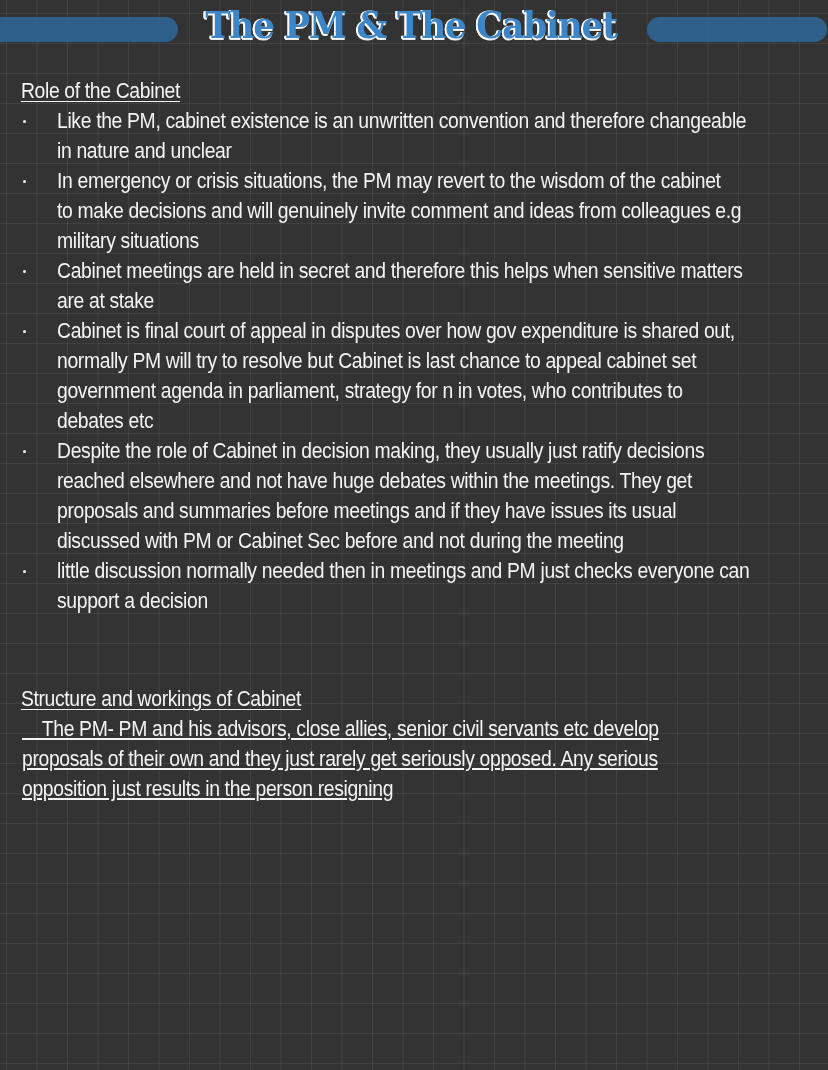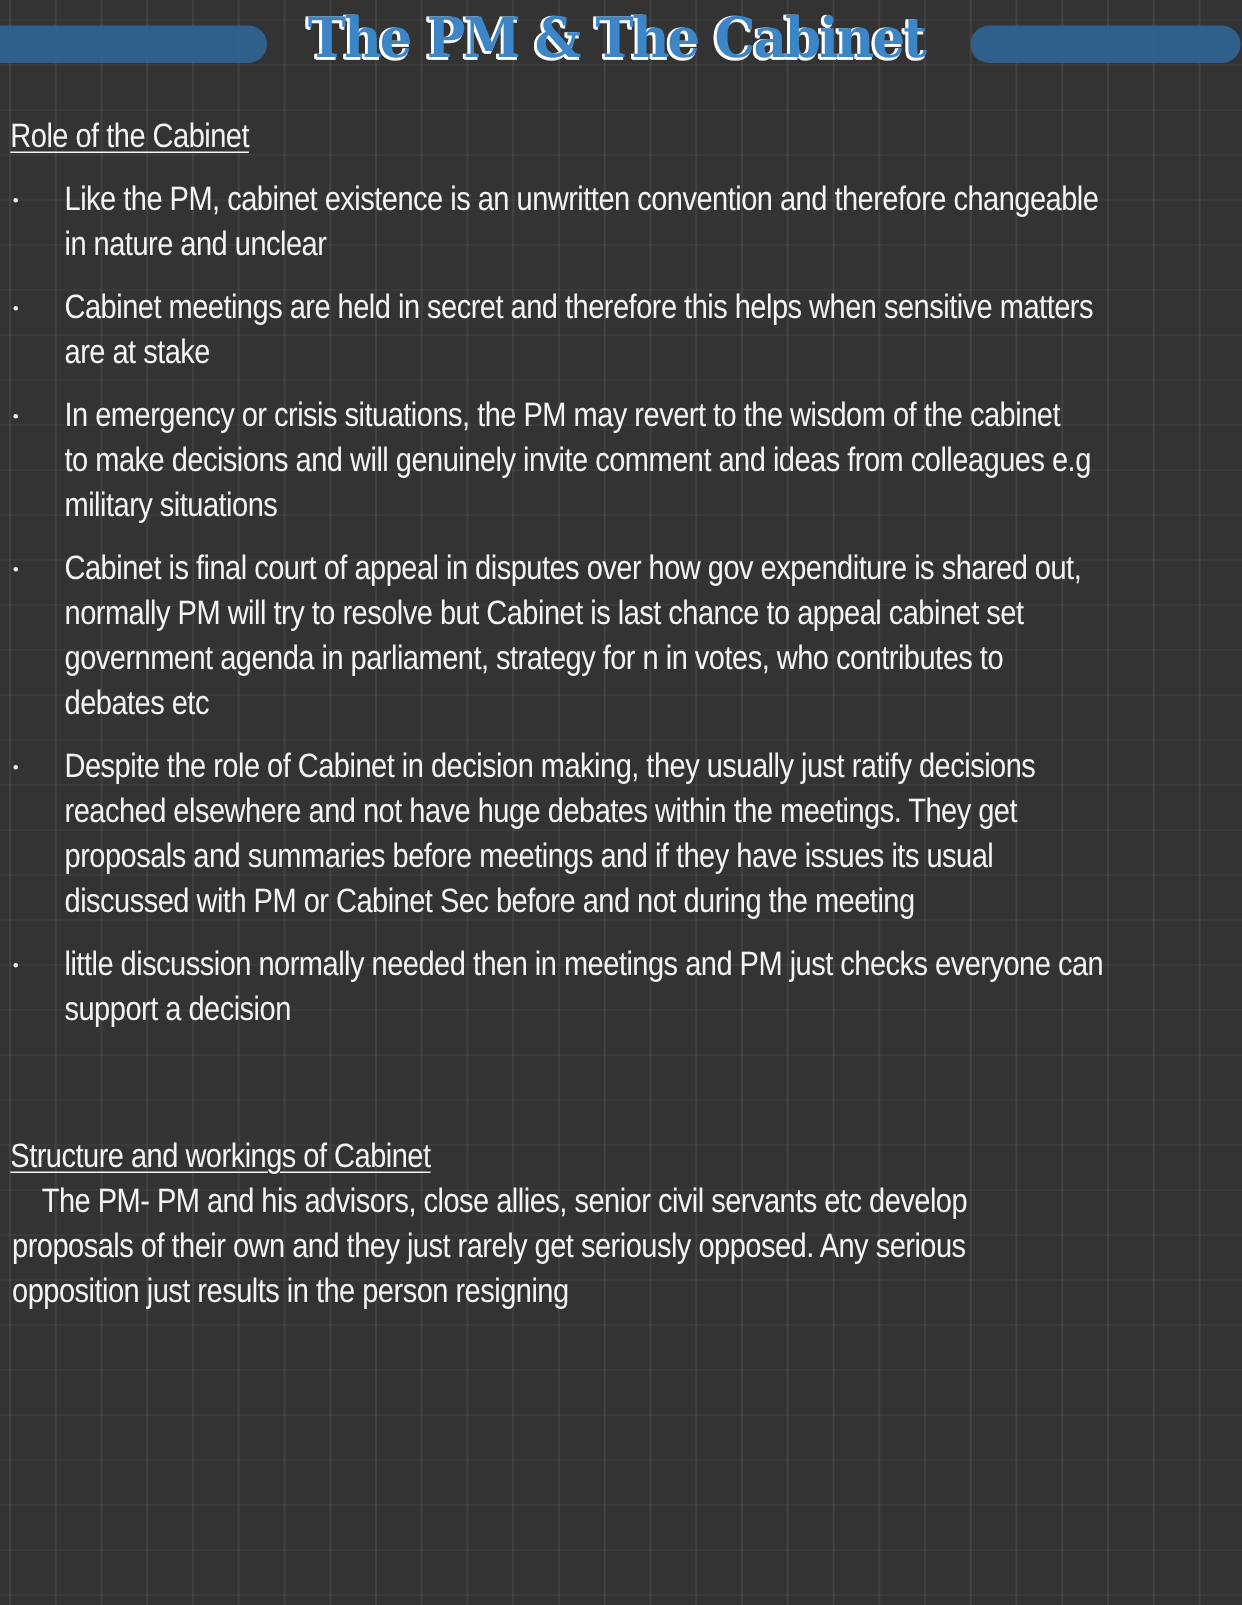--- a/index.html
+++ b/index.html
@@ -50,21 +50,21 @@
       color: #3c86c8;
       letter-spacing: -1.4px;
       text-shadow: -2px 0 0 #ffffff, -2px 1px 0 #ffffff, -1px 2px 0 #e8e8e8;
       transform: scaleX(0.93);
       transform-origin: center;
       white-space: nowrap;
     }
     .content {
       position: absolute;
       top: 76px;
-      left: 0;
+      left: 14px;
       width: 684px;
     }
     .line {
       font-size: 22.5px;
       line-height: 30px;
       white-space: nowrap;
       letter-spacing: -0.4px;
       transform: scaleX(0.86);
       transform-origin: left center;
     }
@@ -72,39 +72,39 @@
       padding-left: 8px;
     }
     .heading span {
       text-decoration: underline;
       text-decoration-thickness: 1px;
       text-underline-offset: 3px;
     }
     .item {
       position: relative;
       padding-left: 43px;
-      margin-top: 12px;
     }
     .item .dot {
       position: absolute;
       left: 9px;
       top: 14px;
       width: 3px;
       height: 3px;
       border-radius: 50%;
       background: #f0f0f0;
     }
     .item .txt {
       display: block;
     }
     .spacer {
       height: 68px;
     }
     .para {
       padding-left: 8px;
+      text-decoration: underline;
     }
   </style>
 </head>
 <body>
 
 <div class="title-bar left"></div>
 <div class="title-bar right"></div>
 <div class="title">The PM &amp; The Cabinet</div>
 
 <div class="content">
@@ -113,29 +113,29 @@
     <div class="line heading"><span>Role of the Cabinet</span></div>
 
     <div class="item">
       <span class="dot"></span>
       <div class="line txt">Like the PM, cabinet existence is an unwritten convention and therefore changeable</div>
       <div class="line txt">in nature and unclear</div>
     </div>
 
     <div class="item">
       <span class="dot"></span>
-      <div class="line txt">Cabinet meetings are held in secret and therefore this helps when sensitive matters</div>
-      <div class="line txt">are at stake</div>
+      <div class="line txt">In emergency or crisis situations, the PM may revert to the wisdom of the cabinet</div>
+      <div class="line txt">to make decisions and will genuinely invite comment and ideas from colleagues e.g</div>
+      <div class="line txt">military situations</div>
     </div>
 
     <div class="item">
       <span class="dot"></span>
-      <div class="line txt">In emergency or crisis situations, the PM may revert to the wisdom of the cabinet</div>
-      <div class="line txt">to make decisions and will genuinely invite comment and ideas from colleagues e.g</div>
-      <div class="line txt">military situations</div>
+      <div class="line txt">Cabinet meetings are held in secret and therefore this helps when sensitive matters</div>
+      <div class="line txt">are at stake</div>
     </div>
 
 
     <div class="item">
       <span class="dot"></span>
       <div class="line txt">Cabinet is final court of appeal in disputes over how gov expenditure is shared out,</div>
       <div class="line txt">normally PM will try to resolve but Cabinet is last chance to appeal cabinet set</div>
       <div class="line txt">government agenda in parliament, strategy for n in votes, who contributes to</div>
       <div class="line txt">debates etc</div>
     </div>

